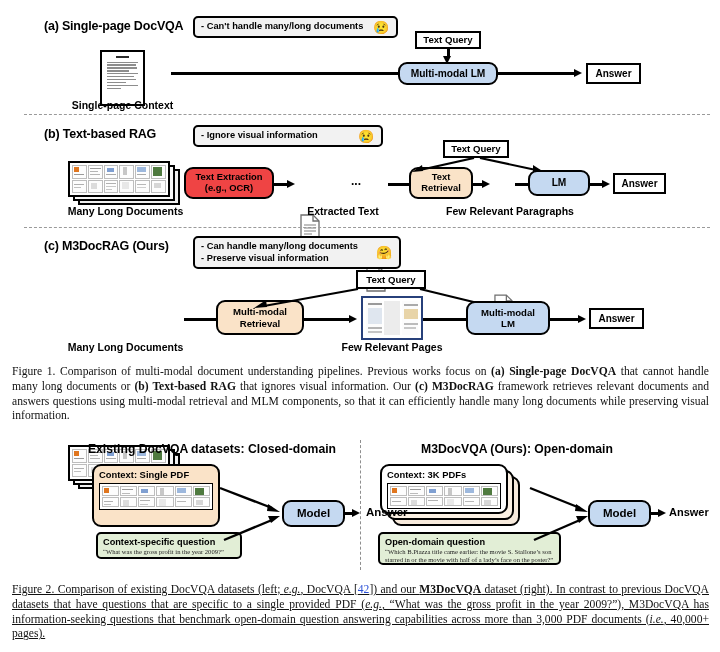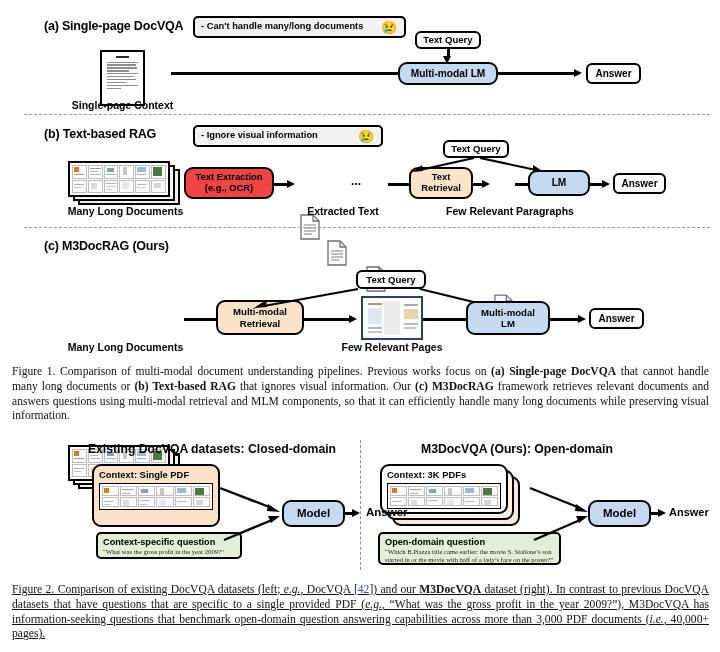--- a/index.html
+++ b/index.html
@@ -46,21 +46,21 @@
     display: flex; align-items: center; justify-content: center;
     text-align: center;
     font-weight: bold;
     line-height: 1.15;
     white-space: nowrap;
   }
   .pbox.round { border-radius: 9px; }
   .blue { background: #c5d9f1; }
   .pink { background: #ef4444; }
   .tan  { background: #fae3c8; }
-  .plain{ background: #ffffff; border-radius: 6px; }
+  .plain{ background: #ffffff; }
 
   
   .cap {
     font-weight: bold;
     font-size: 10.5px;
     text-align: center;
     white-space: nowrap;
   }
 
   
@@ -150,21 +150,21 @@
 </style>
 </head>
 <body>
 
 <div id="page">
 
   <div class="abs" style="left:0;top:0;width:720px;height:352px;">
 
     <div class="abs sec-title" style="left:44px;top:19px;">(a) Single-page DocVQA</div>
 
-    <div class="abs note" style="left:193px;top:16px;height:22px;gap:8px;">
+    <div class="abs note" style="left:193px;top:16px;height:22px;">
       <span class="lines">
         <span>- Can't handle many/long documents</span>
       </span>
       <span class="emo">😢</span>
     </div>
 
     <div class="abs pagedoc" style="left:100px;top:50px;width:45px;height:56px;">
       <span class="ln c"></span>
       <span class="ln" style="width:100%"></span>
       <span class="ln" style="width:92%"></span>
@@ -355,20 +355,27 @@
     <div class="abs pbox plain" style="left:613px;top:173px;width:53px;height:21px;font-size:10px;">
       <span>Answer</span>
     </div>
 
     <div class="abs cap" style="left:430px;top:205px;width:160px;">Few Relevant Paragraphs</div>
 
     <div class="abs dashed-sep" style="left:24px;top:227px;width:686px;"></div>
 
     <div class="abs sec-title" style="left:44px;top:239px;">(c) M3DocRAG (Ours)</div>
 
+    <div class="abs note" style="left:193px;top:236px;height:33px;width:208px;">
+      <span class="lines">
+        <span>- Can handle many/long documents</span>
+        <span>- Preserve visual information</span>
+      </span>
+      <span class="emo" style="margin-left:auto;">🤗</span>
+    </div>
 
     <div class="abs docstack" style="left:68px;top:296px;width:115px;height:46px;">
       <div class="sheet" style="left:10px;top:8px;width:102px;height:36px;background:#efefef;"></div>
       <div class="sheet" style="left:5px;top:4px;width:102px;height:36px;background:#f7f7f7;"></div>
       <div class="sheet grid-sheet" style="left:0;top:0;width:102px;height:36px;">
         <span class="thumb">
             <i style="left:1px;top:1px;width:5px;height:5px;background:#e0761f;"></i>
             <i style="left:1px;top:8px;width:10px;height:1px;background:#9a9a9a;"></i>
           </span>
         <span class="thumb">

